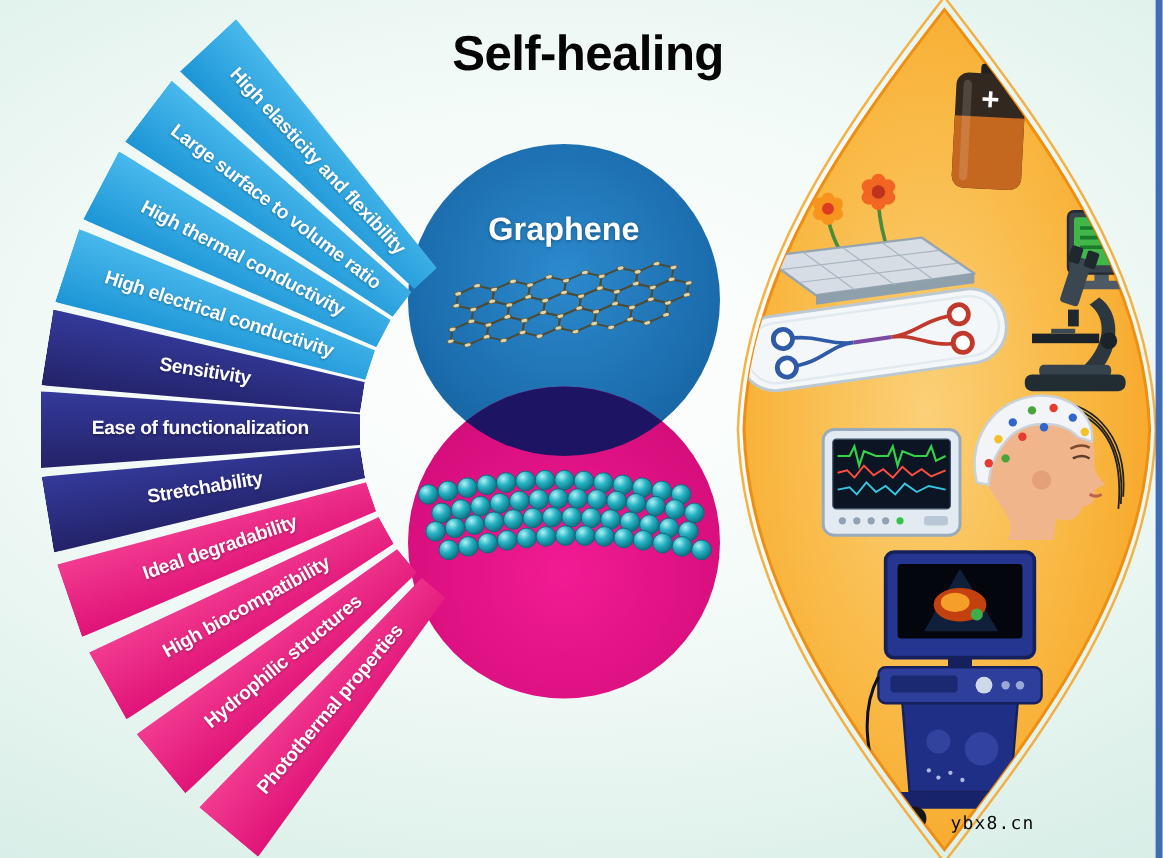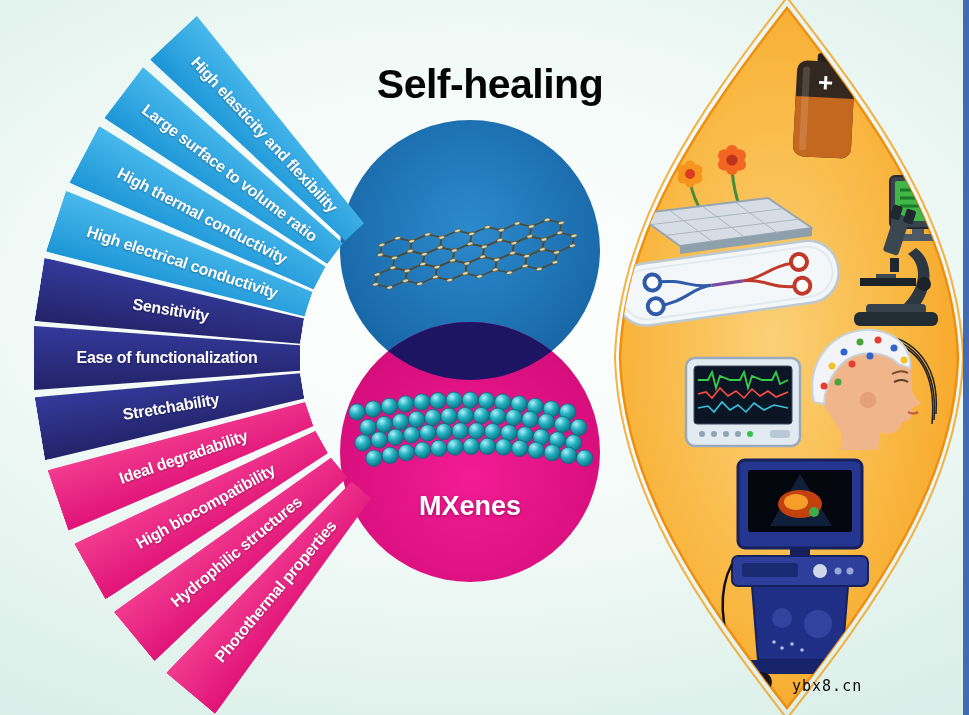--- a/index.html
+++ b/index.html
@@ -9,21 +9,20 @@
     background:
       radial-gradient(120% 95% at 48% 42%, #ffffff 0%, #f2faf7 35%, #ddf0ea 66%, #c6e7de 100%);
   }
   .layer{position:absolute; left:0; top:0; z-index:1;}
   .right-edge{position:absolute; right:0; top:0; width:6px; height:715px; background:#3f6cb3; z-index:5;}
 
   .title{
     position:absolute; left:325px; top:24px; width:330px; z-index:3;
     text-align:center; color:#050505; font-weight:700; font-size:41px; line-height:1.0;
     letter-spacing:-0.5px;
-    margin-top:40px;
   }
   .title span{display:block;}
 
   
   .seg{
     position:absolute; left:34px; top:326px; width:266px; height:64px; z-index:2;
     transform-origin:438px 50%;
     clip-path:polygon(0% 0%, 100% 30%, 100% 70%, 0% 100%);
     display:flex; align-items:center; justify-content:center;
     color:#fff; font-weight:700; font-size:16px; letter-spacing:-0.3px;
@@ -469,18 +468,18 @@
   <div class="seg pink s8">
       <span>High biocompatibility</span>
     </div>
   <div class="seg pink s9">
       <span>Hydrophilic structures</span>
     </div>
   <div class="seg pink s10">
       <span>Photothermal properties</span>
     </div>
 
-  <div class="circle-label mxenes-label">MXenes</div>
+  <div class="circle-label graphene-label">Graphene</div>
 
   <div class="watermark">ybx8.cn</div>
 
   <div class="right-edge"></div>
 </div>
 
 </body></html>

